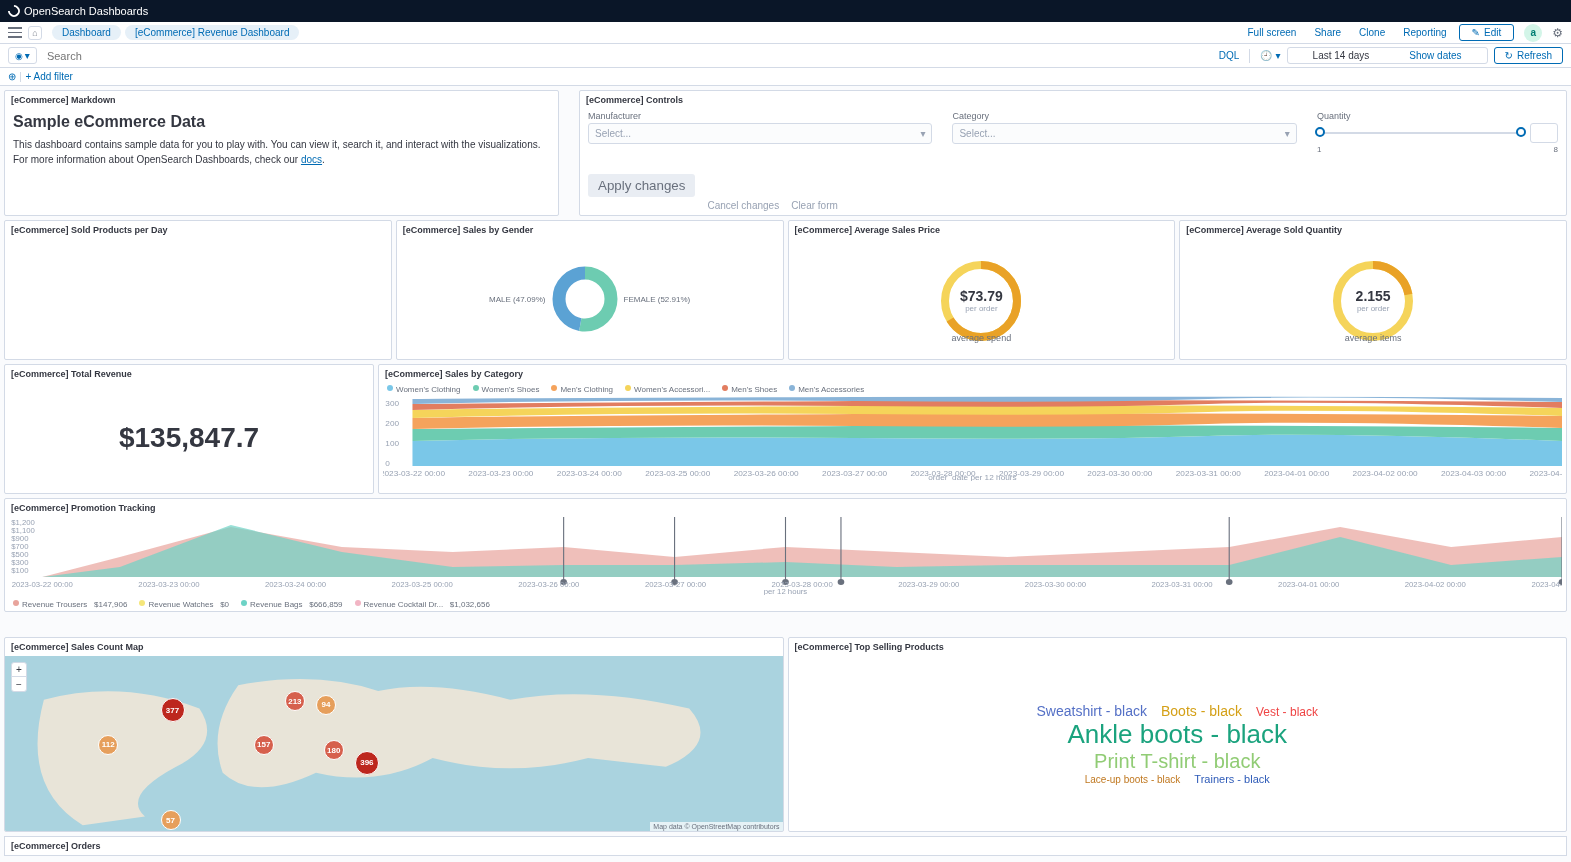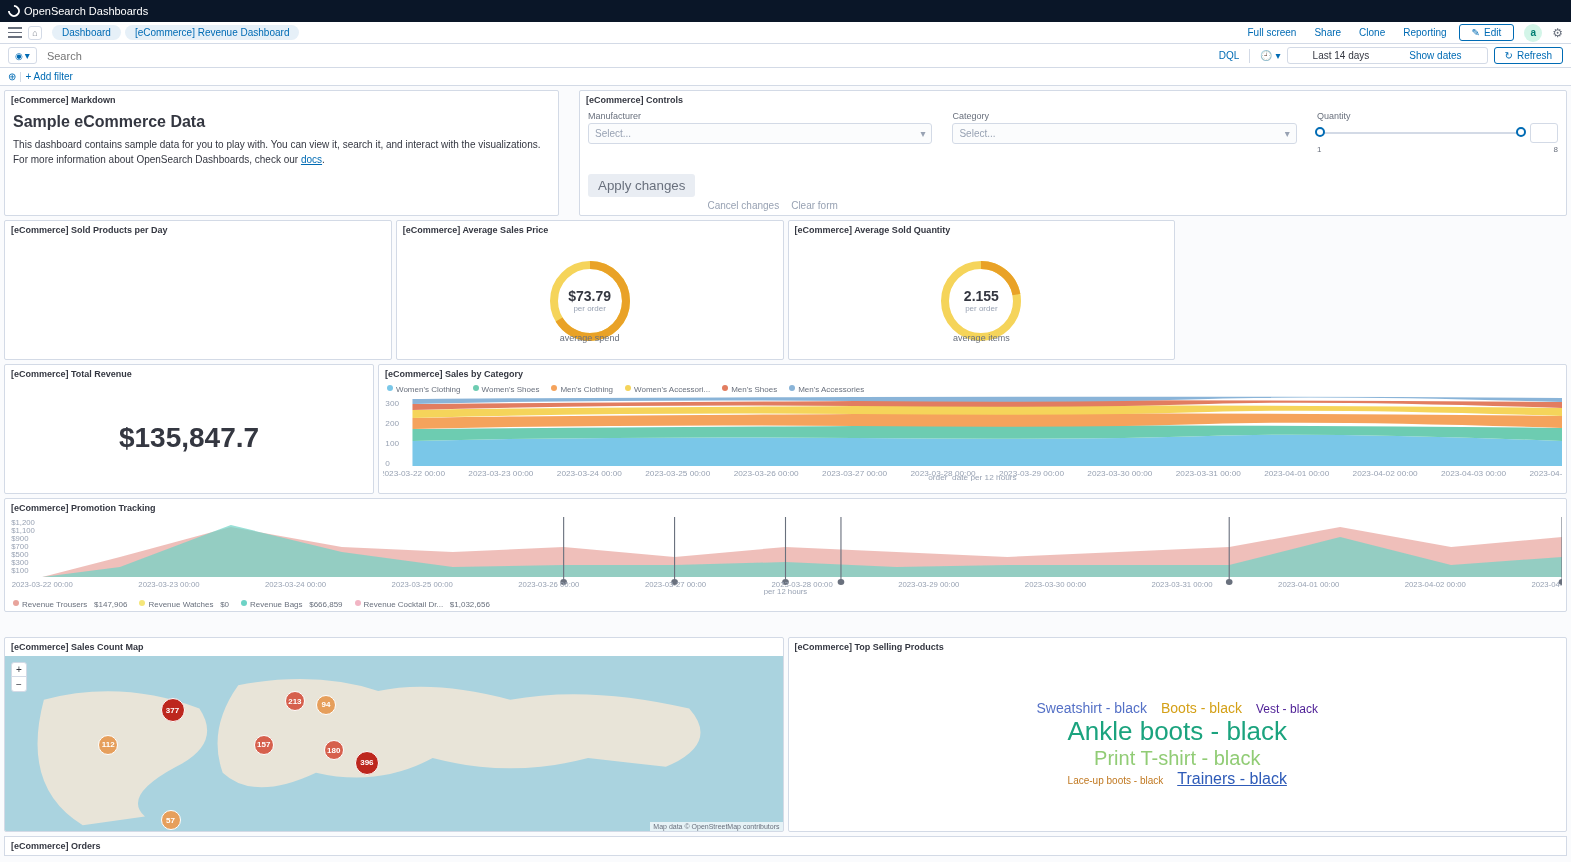--- a/index.html
+++ b/index.html
@@ -174,20 +174,31 @@
         <span class="link-muted">Clear form</span>
       </div>
     </div>
   </div>
 
   <div class="row2">
     <div class="panel">
       <div class="panel-title">[eCommerce] Sold Products per Day</div>
     </div>
     <div class="panel">
+      <div class="panel-title">[eCommerce] Sales by Gender</div>
+      <div class="panel-body" style="display:flex;align-items:center;justify-content:center">
+        <span style="font-size:8px;color:#69707d;margin-right:4px">MALE (47.09%)</span>
+        <svg width="70" height="70">
+          <circle cx="35" cy="35" r="26" fill="none" stroke="#6dccb1" stroke-width="13" stroke-dasharray="86 163" transform="rotate(-90 35 35)"></circle>
+          <circle cx="35" cy="35" r="26" fill="none" stroke="#5ba2d4" stroke-width="13" stroke-dasharray="77 163" stroke-dashoffset="-86" transform="rotate(-90 35 35)"></circle>
+        </svg>
+        <span style="font-size:8px;color:#69707d;margin-left:4px">FEMALE (52.91%)</span>
+      </div>
+    </div>
+    <div class="panel">
       <div class="panel-title">[eCommerce] Average Sales Price</div>
       <div class="panel-body gauge-wrap">
         <svg width="90" height="90">
           <circle cx="45" cy="45" r="36" fill="none" stroke="#f5d45a" stroke-width="8"></circle>
           <circle cx="45" cy="45" r="36" fill="none" stroke="#e9a227" stroke-width="8" stroke-dasharray="150 226" transform="rotate(-90 45 45)"></circle>
         </svg>
         <div style="margin-top:-58px;text-align:center">
           <div class="donut-center">$73.79</div>
           <div class="donut-sub">per order</div>
         </div>
@@ -344,30 +355,30 @@
           <div class="map-attr">Map data © OpenStreetMap contributors</div>
         </div>
       </div>
     </div>
     <div class="panel">
       <div class="panel-title">[eCommerce] Top Selling Products</div>
       <div class="panel-body wordcloud" id="wordcloud">
           <div style="display: flex; gap: 14px; align-items: baseline;">
             <span style="color: rgb(84, 112, 198); font-size: 14px; font-weight: 500;">Sweatshirt - black</span>
             <span style="color: rgb(212, 160, 23); font-size: 14px; font-weight: 500;">Boots - black</span>
-            <span style="color: #4c1d95; font-size: 12px; font-weight: 500;">Vest - black</span>
+            <span style="color: #ef4444; font-size: 12px; font-weight: 500;">Vest - black</span>
           </div>
           <div style="display: flex; gap: 14px; align-items: baseline;">
             <span style="color: rgb(27, 163, 126); font-size: 26px; font-weight: 500;">Ankle boots - black</span>
           </div>
           <div style="display: flex; gap: 14px; align-items: baseline;">
             <span style="color: rgb(145, 204, 117); font-size: 20px; font-weight: 500;">Print T-shirt - black</span>
           </div>
           <div style="display: flex; gap: 14px; align-items: baseline;">
             <span style="color: rgb(192, 120, 32); font-size: 10px; font-weight: 500;">Lace-up boots - black</span>
-            <span style="color: rgb(46, 91, 184); font-size: 16px; font-weight: 500; text-decoration: underline;">Trainers - black</span>
+            <span style="color: rgb(46, 91, 184); font-size: 11px; font-weight: 500;">Trainers - black</span>
           </div>
         </div>
     </div>
   </div>
 
   <div class="lastrow">[eCommerce] Orders</div>
 </div>
 
 </body></html>

